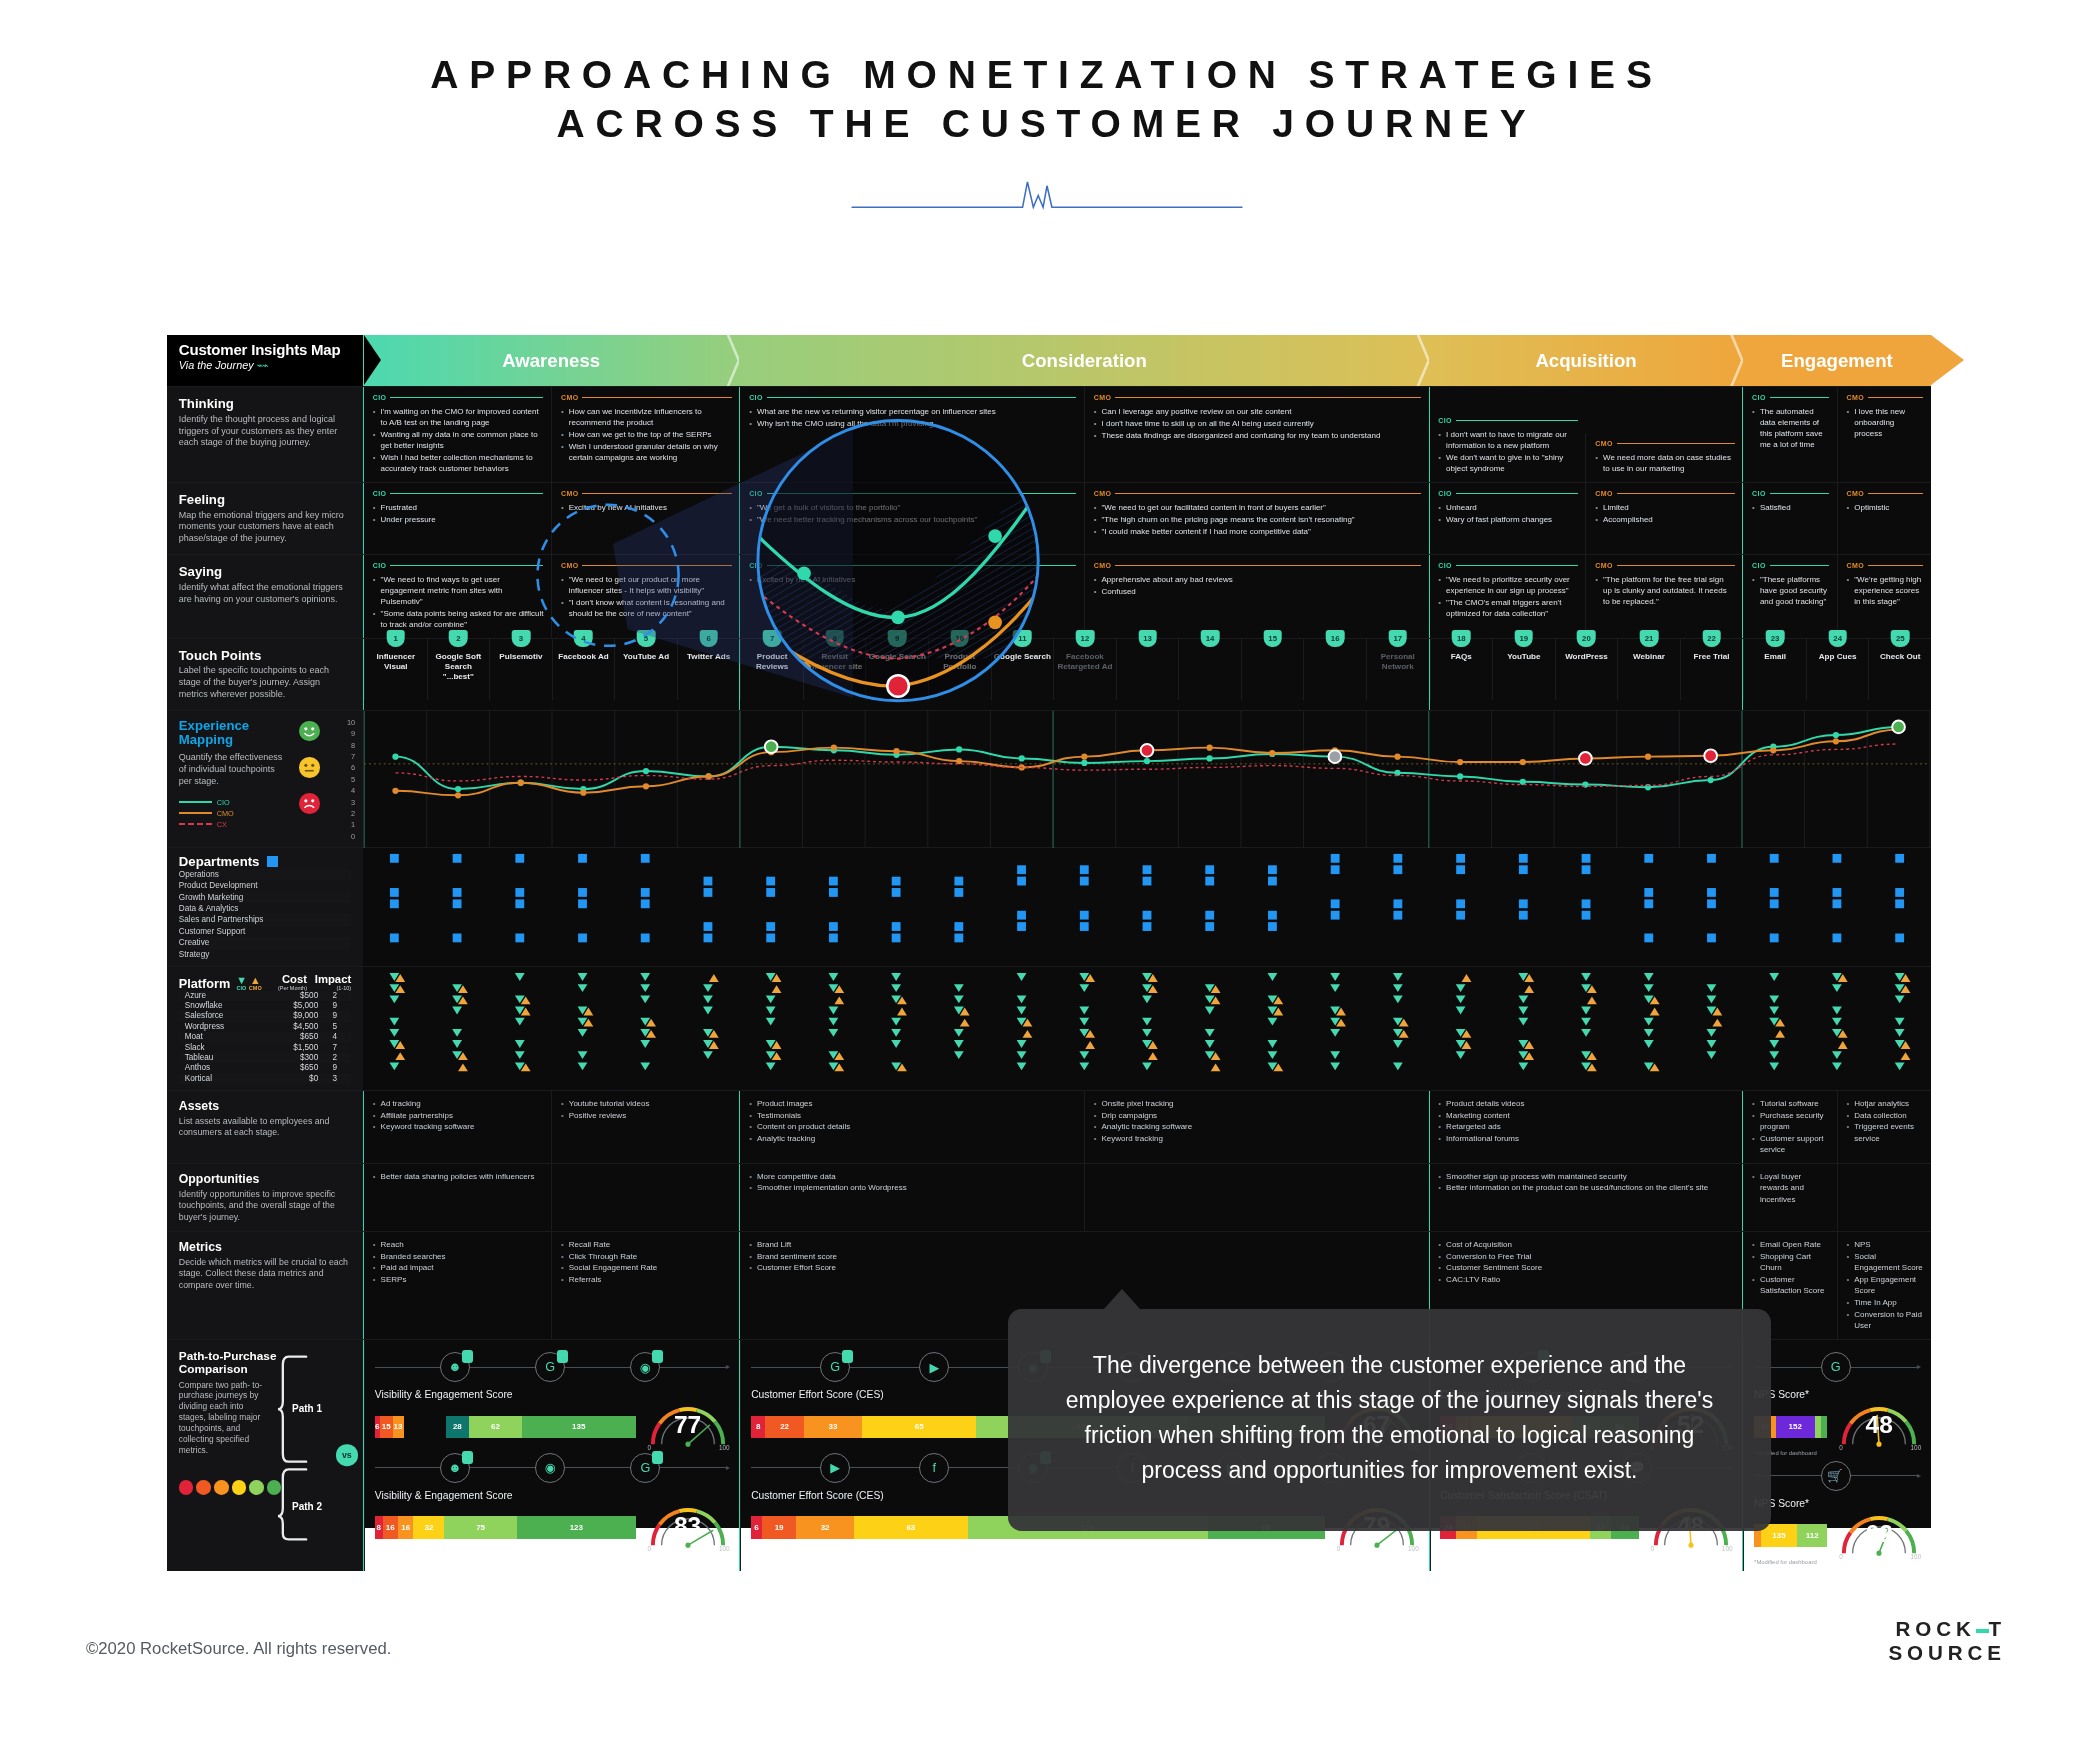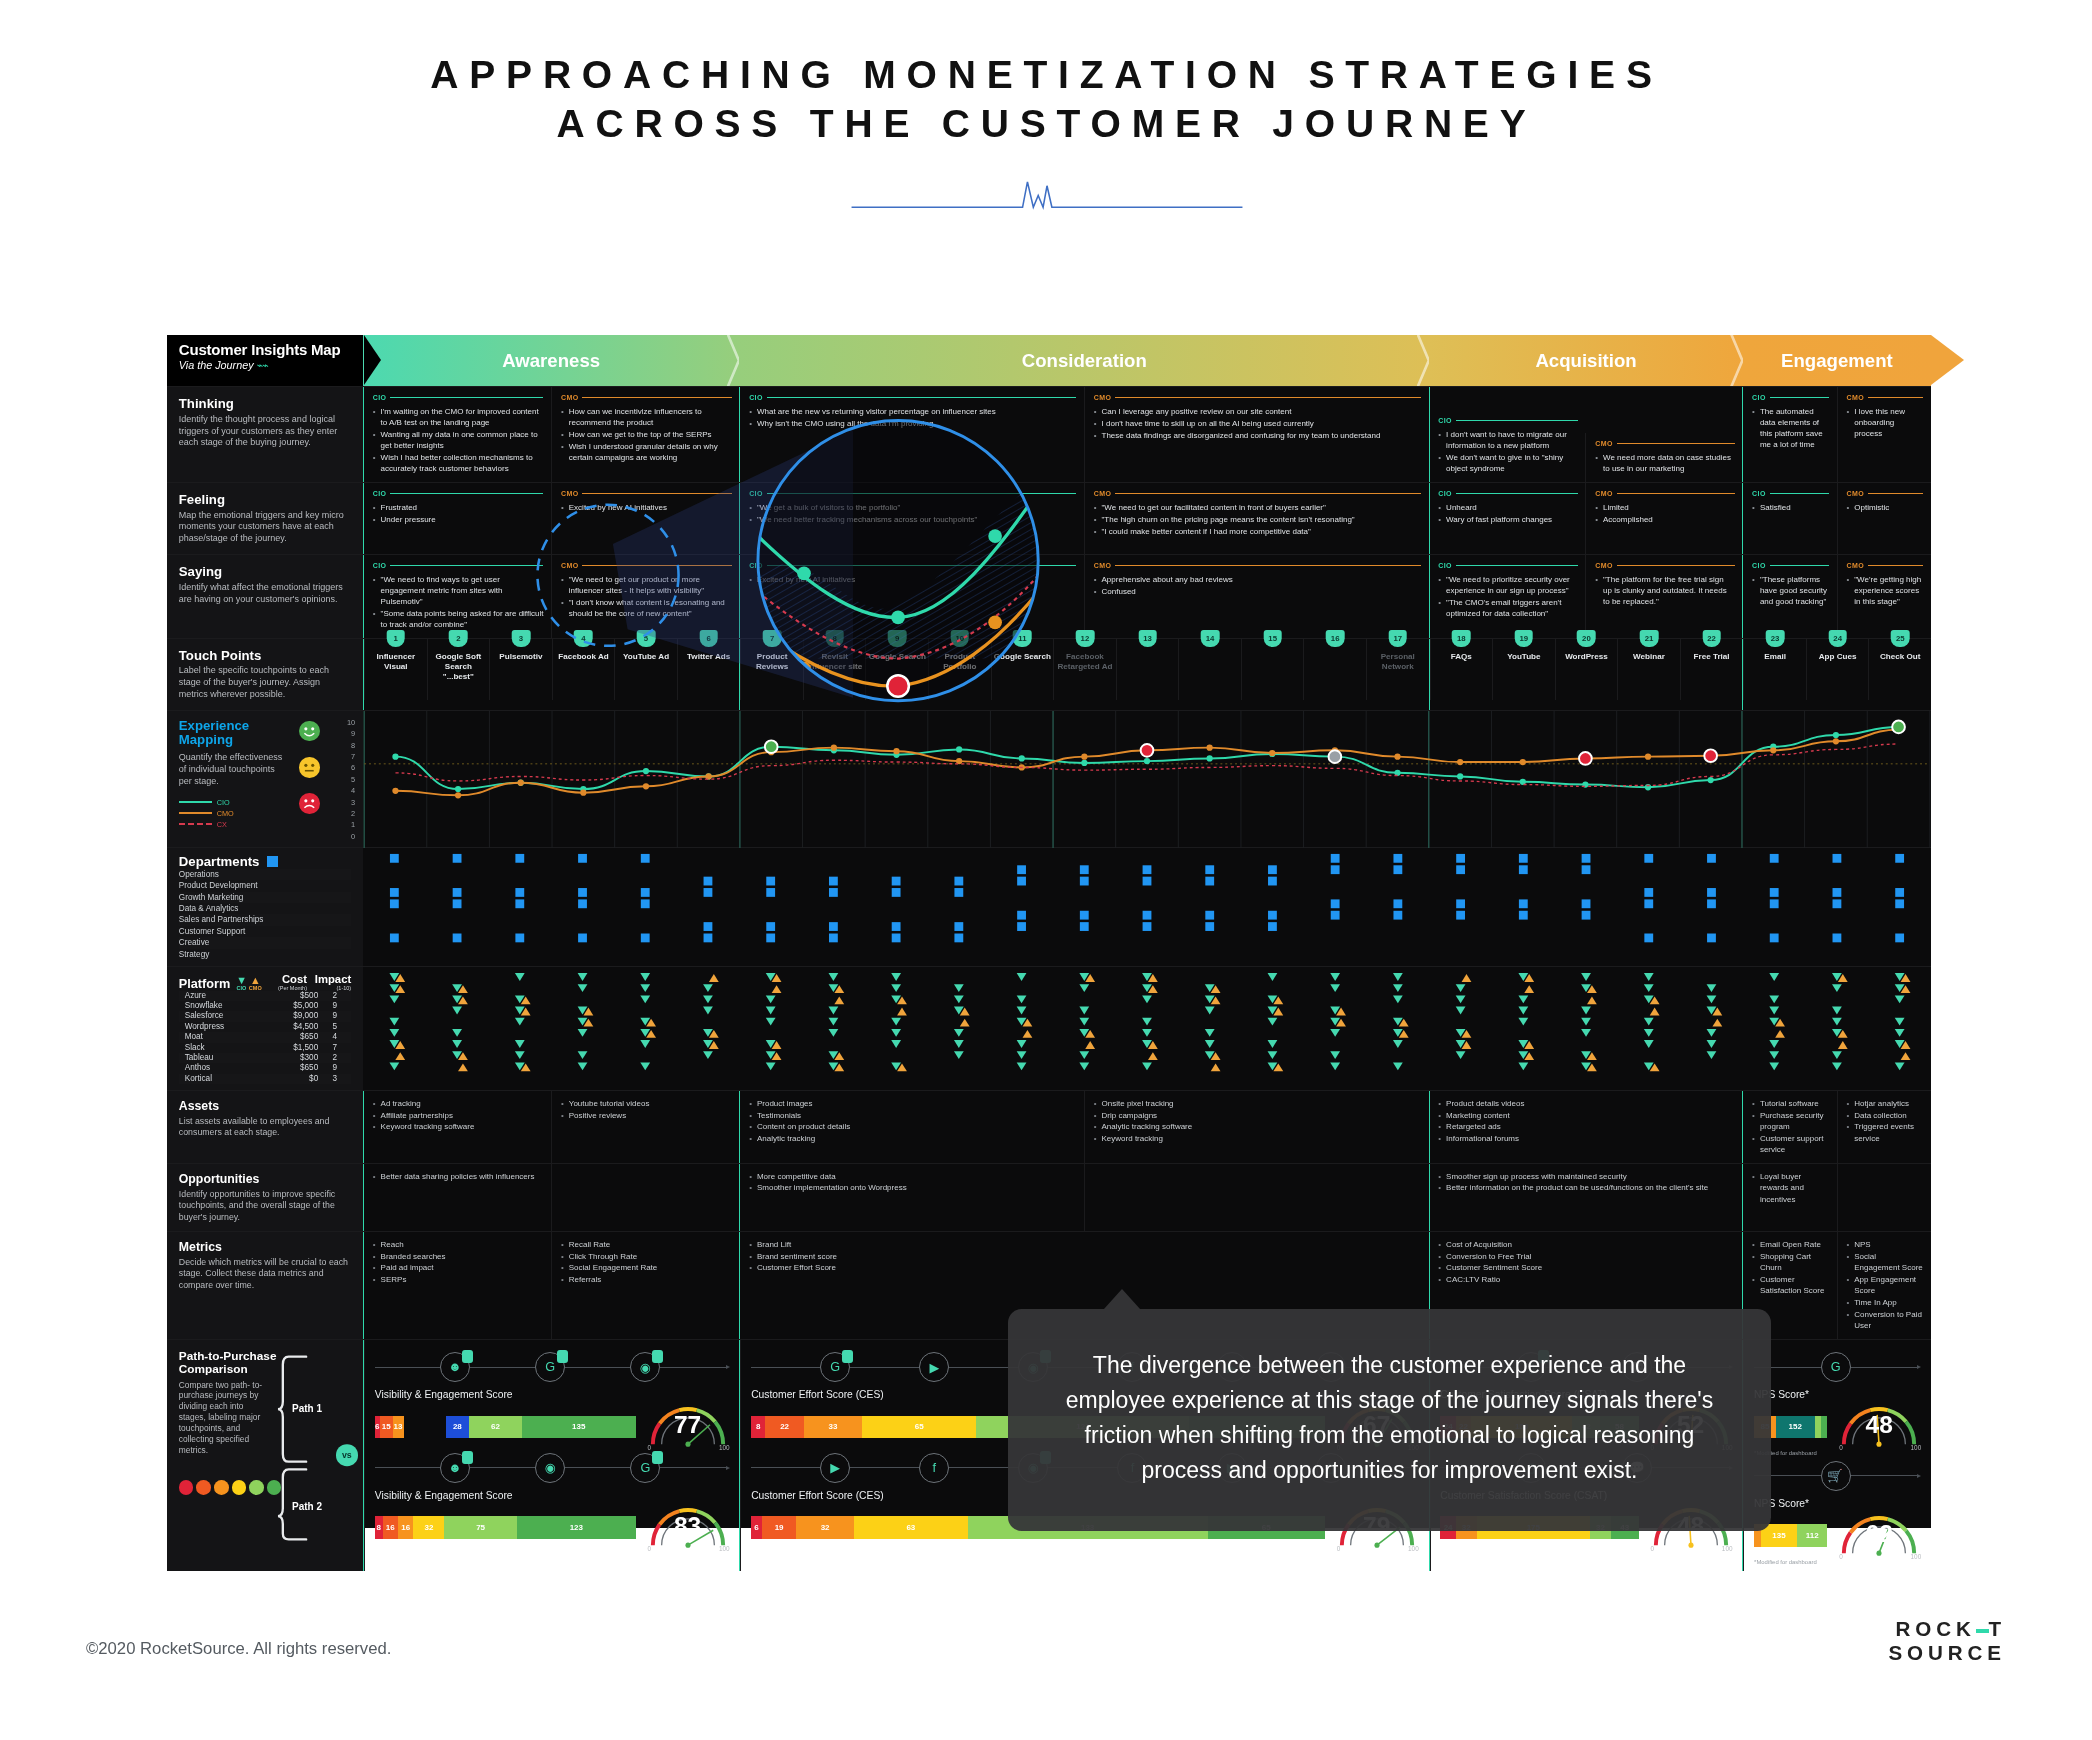--- a/index.html
+++ b/index.html
@@ -1407,21 +1407,21 @@
               <div class="ico">◉<span class="mb"></span></div>
               <div class="ln"></div>
               <div class="arrowend"></div>
             </div>
             <div class="scoretitle">Visibility &amp; Engagement Score</div>
             <div class="scorewrap">
               <div class="stack">
                 <div style="background: rgb(224, 35, 56); flex: 6 1 0%;">6</div>
                 <div style="background: rgb(240, 90, 34); flex: 15 1 0%;">15</div>
                 <div style="background: rgb(247, 147, 30); flex: 13 1 0%;">13</div>
-                <div style="background: #1d4ed8; flex: 28 1 0%; margin-left: 42px;">28</div>
+                <div style="background: #0f766e; flex: 28 1 0%; margin-left: 42px;">28</div>
                 <div style="background: rgb(143, 211, 93); flex: 62 1 0%;">62</div>
                 <div style="background: rgb(76, 175, 80); flex: 135 1 0%;">135</div>
               </div>
               <div class="gauge"><svg viewBox="0 0 86 50" width="84" height="49">
                   <path d="M7 39.99999999999999 A36 36 0 0 1 13.875388202501895 18.839730917470963" stroke="#e02338" fill="none" stroke-width="4"></path>
                   <path d="M13.875388202501895 18.839730917470963 A36 36 0 0 1 34.04716406206522 5.131006199369281" stroke="#f4831f" fill="none" stroke-width="4"></path>
                   <path d="M34.04716406206522 5.131006199369281 A36 36 0 0 1 51.95283593793477 5.131006199369281" stroke="#f7c11e" fill="none" stroke-width="4"></path>
                   <path d="M51.95283593793477 5.131006199369281 A36 36 0 0 1 70.73847673992842 17.052736369047174" stroke="#8fd35d" fill="none" stroke-width="4"></path>
                   <path d="M70.73847673992842 17.052736369047174 A36 36 0 0 1 79 40" stroke="#4caf50" fill="none" stroke-width="4"></path>
                   <path d="M16 40 A27 27 0 0 1 70 40" stroke="#6e747a" fill="none" stroke-width="1.3"></path>
@@ -1605,21 +1605,21 @@
             <div class="icorow">
               <div class="ln"></div>
               <div class="ico">G</div>
               <div class="ln"></div>
               <div class="arrowend"></div>
             </div>
             <div class="scoretitle">NPS Score*</div>
             <div class="scorewrap">
               <div class="stack">
                 <div style="background: rgb(247, 147, 30); flex: 85 1 0%;">85</div>
-                <div style="background: #0f766e; flex: 152 1 0%;">152</div>
+                <div style="background: #6d28d9; flex: 152 1 0%;">152</div>
                 <div style="background: rgb(143, 211, 93); flex: 25 1 0%;"></div>
                 <div style="background: rgb(76, 175, 80); flex: 25 1 0%;"></div>
               </div>
               <div class="gauge"><svg viewBox="0 0 86 50" width="84" height="49">
                   <path d="M7 39.99999999999999 A36 36 0 0 1 13.875388202501895 18.839730917470963" stroke="#e02338" fill="none" stroke-width="4"></path>
                   <path d="M13.875388202501895 18.839730917470963 A36 36 0 0 1 34.04716406206522 5.131006199369281" stroke="#f4831f" fill="none" stroke-width="4"></path>
                   <path d="M34.04716406206522 5.131006199369281 A36 36 0 0 1 51.95283593793477 5.131006199369281" stroke="#f7c11e" fill="none" stroke-width="4"></path>
                   <path d="M51.95283593793477 5.131006199369281 A36 36 0 0 1 70.73847673992842 17.052736369047174" stroke="#8fd35d" fill="none" stroke-width="4"></path>
                   <path d="M70.73847673992842 17.052736369047174 A36 36 0 0 1 79 40" stroke="#4caf50" fill="none" stroke-width="4"></path>
                   <path d="M16 40 A27 27 0 0 1 70 40" stroke="#6e747a" fill="none" stroke-width="1.3"></path>

